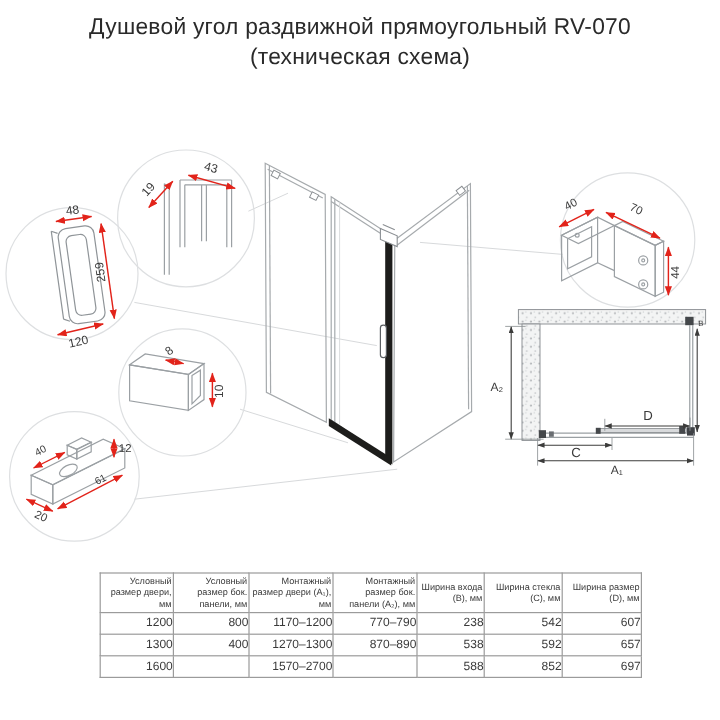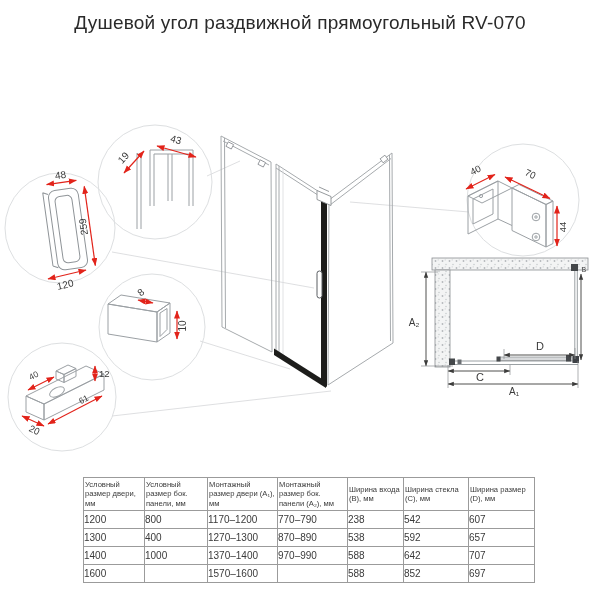--- a/index.html
+++ b/index.html
@@ -3,21 +3,21 @@
 <meta charset="utf-8">
 <style>
   html,body{margin:0;padding:0;background:#fff;}
   .page{position:relative;width:600px;height:600px;background:#fff;overflow:hidden;
         font-family:"Liberation Sans",sans-serif;}
   .page svg{position:absolute;left:0;top:0;}
   svg text{font-family:"Liberation Sans",sans-serif;fill:#3a3a3a;}
   .title{position:absolute;top:10px;left:0;width:600px;text-align:center;
          font-size:19px;line-height:1.32;color:#2a2a2a;letter-spacing:.2px;}
   .spec-table{position:absolute;left:83px;top:477px;width:451px;border-collapse:collapse;
-              table-layout:fixed;color:#3a3a3a;text-align:left;background:#fff;}
+              table-layout:fixed;color:#3a3a3a;text-align:right;background:#fff;}
   .spec-table th,.spec-table td{border:1px solid #9b9b9b;}
   .spec-table th{font-size:7.6px;font-weight:normal;padding:2px 1px;line-height:1.25;}
   .spec-table td{font-size:10px;height:17px;padding:0;}
 </style>
 </head>
 <body>
 
 <div class="page">
 
 <svg width="600" height="600" viewBox="0 0 600 600">
@@ -197,20 +197,21 @@
     <text x="414" y="326" font-size="10" text-anchor="middle">A₂</text>
     <text x="584" y="272" font-size="6.5" text-anchor="middle">B</text>
     <text x="540" y="350" font-size="11" text-anchor="middle">D</text>
     <text x="480" y="381" font-size="11" text-anchor="middle">C</text>
     <text x="514" y="395" font-size="10" text-anchor="middle">A₁</text>
   </g>
 </svg>
 
   <div class="title">
     <div>Душевой угол раздвижной прямоугольный RV-070</div>
+    <div>(техническая схема)</div>
   </div>
 
   <table class="spec-table">
     <colgroup>
       <col style="width:61px">
         <col style="width:63px">
         <col style="width:70px">
       <col style="width:70px">
         <col style="width:56px">
         <col style="width:65px">
@@ -240,32 +241,23 @@
       <tr>
         <td>1300</td>
         <td>400</td>
         <td>1270–1300</td>
         <td>870–890</td>
         <td>538</td>
         <td>592</td>
         <td>657</td>
       </tr>
       <tr>
-        <td>1400</td>
-        <td>1000</td>
-        <td>1370–1400</td>
-        <td>970–990</td>
-        <td>588</td>
-        <td>642</td>
-        <td>707</td>
-      </tr>
-      <tr>
         <td>1600</td>
         <td></td>
-        <td>1570–1600</td>
+        <td>1570–2700</td>
         <td></td>
         <td>588</td>
         <td>852</td>
         <td>697</td>
       </tr>
     </tbody>
   </table>
 
 </div>
 

